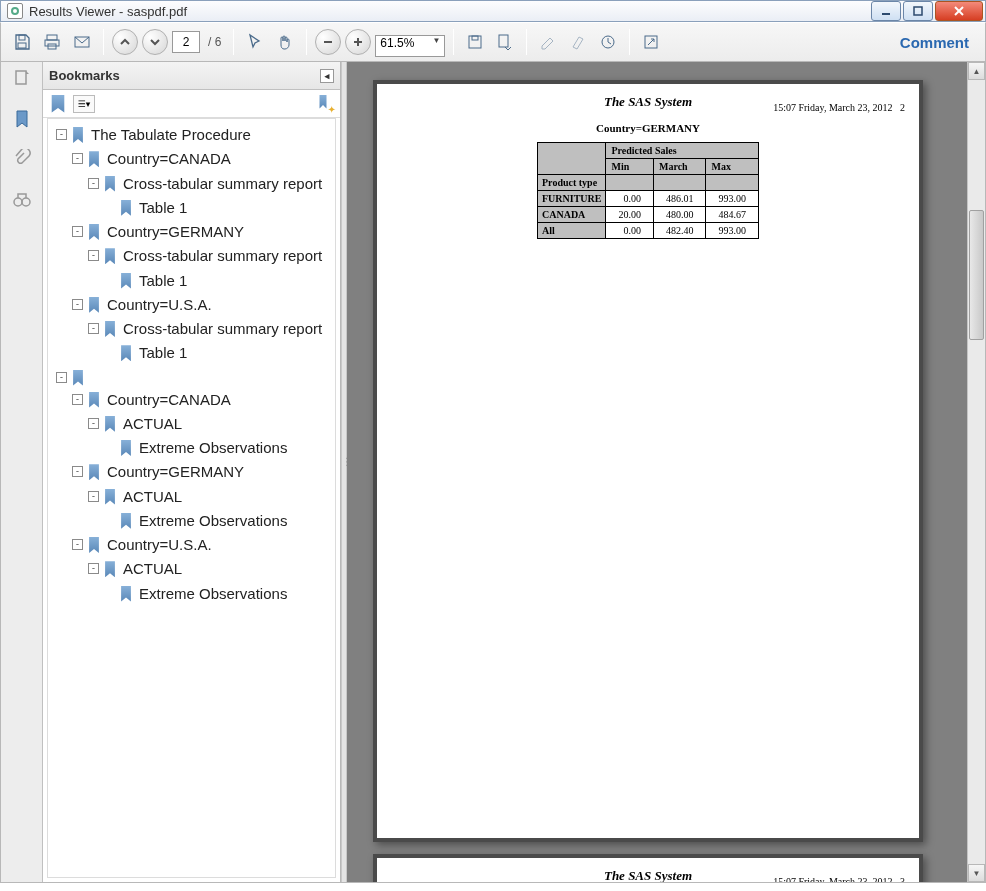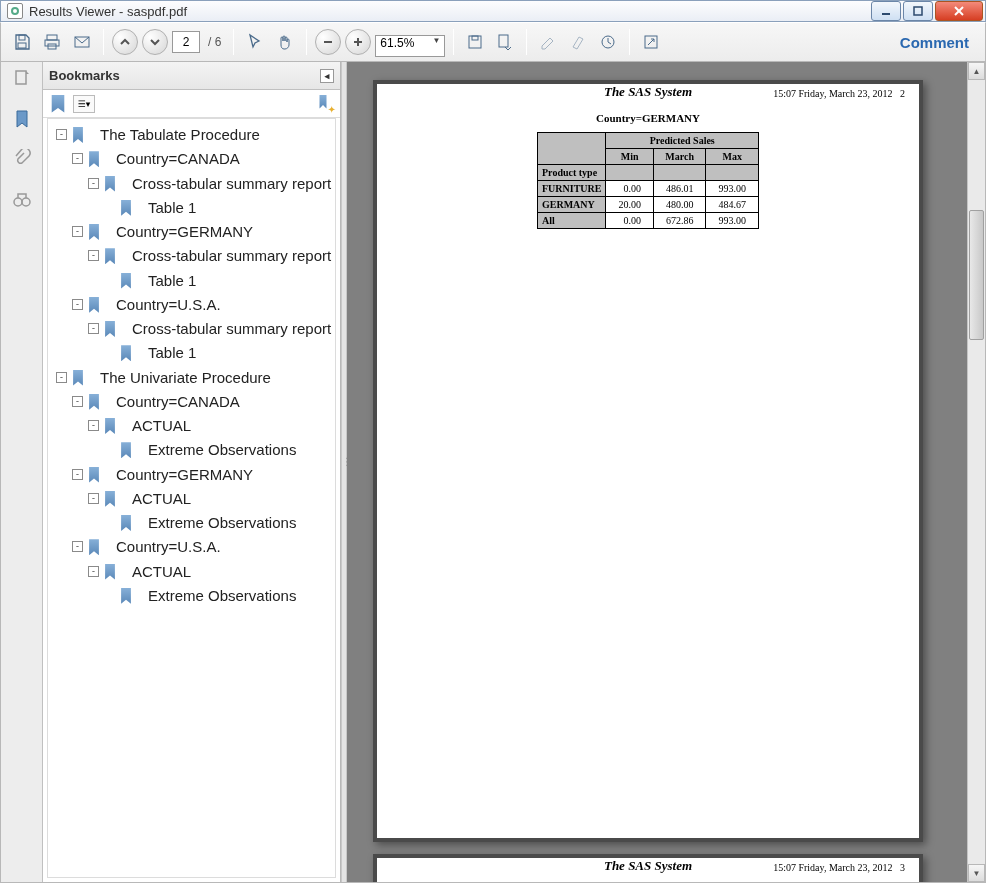--- a/index.html
+++ b/index.html
@@ -48,45 +48,45 @@
 .bmtoolbar .bmadd::before { content:""; position:absolute; left:2px; top:0; width:10px; height:14px; background: linear-gradient(#87b0d8,#5a88b8); clip-path: polygon(15% 0, 85% 0, 85% 100%, 50% 75%, 15% 100%);}
 .bmtoolbar .bmadd::after { content:"✦"; position:absolute; right:-2px; bottom:-2px; color:#e8b030; font-size:10px;}
 
 .tree { flex:1; overflow:auto; padding: 4px 2px; font-size:15px; color:#222; border:1px solid #dcdcdc; margin: 0 4px 4px 4px;}
 .tree ul { list-style:none; padding-left: 0;}
 .tree li { position:relative; }
 .trow { display:flex; align-items:flex-start; padding: 2px 0; cursor:pointer; line-height:1.35;}
 .trow .exp { width:11px; height:11px; border:1px solid #8a8a8a; background:#fff; font-size:9px; line-height:9px; text-align:center; margin-right:4px; margin-top:4px; flex-shrink:0; font-family:monospace; color:#444;}
 .trow .exp.none { border:none; background:none;}
 .trow .bkicon { width:14px; height:16px; background: linear-gradient(#87b0d8,#5a88b8); clip-path: polygon(15% 0, 85% 0, 85% 100%, 50% 75%, 15% 100%); margin-right:6px; flex-shrink:0; margin-top:2px;}
-.trow .lbl { flex:1; word-wrap: break-word; margin-left: 9px;}
+.trow .lbl { flex:1; word-wrap: break-word;}
 .lvl1 { padding-left: 6px;}
 .lvl2 { padding-left: 22px;}
 .lvl3 { padding-left: 38px;}
 .lvl4 { padding-left: 54px;}
 
 
 .splitter { width:6px; background:#e4e4e4; border-left:1px solid #c8c8c8; border-right:1px solid #c8c8c8; cursor:col-resize; position:relative;}
 .splitter::after { content:"⋮"; position:absolute; top:48%; left:0; color:#888; font-size:10px;}
 
 
 .docarea { flex:1; background:#808080; position:relative; overflow:hidden;}
 .docscroll { position:absolute; right:0; top:0; bottom:0; width:18px; background:#eaeaea; border-left:1px solid #c4c4c4; display:flex; flex-direction:column;}
 .docscroll .arrow { height:18px; background:linear-gradient(#f6f6f6,#dcdcdc); border:1px solid #b8b8b8; display:flex; align-items:center; justify-content:center; font-size:8px; color:#555; cursor:pointer;}
 .docscroll .track { flex:1; position:relative;}
 .docscroll .thumb { position:absolute; left:1px; right:1px; top:130px; height:130px; background:linear-gradient(90deg,#e8e8e8,#c8c8c8); border:1px solid #a0a0a0; border-radius:2px; cursor:pointer;}
 
 .page { position:absolute; left:26px; top:18px; width:550px; height:762px; background:#fff; border:4px solid #4a4a4a; box-shadow: 3px 3px 8px rgba(0,0,0,0.4);}
 .page2 { position:absolute; left:26px; top:792px; width:550px; height:78px; background:#fff; border:4px solid #4a4a4a; box-shadow: 3px 3px 8px rgba(0,0,0,0.4);}
-.pghdr { display:flex; justify-content:center; font-family: "Times New Roman", serif; font-style:italic; font-weight:bold; font-size:13px; position:relative;}
-.pgts { position:absolute; right:14px; top:4px; font-family:"Times New Roman",serif; font-size:10px; font-style:normal; font-weight:normal;}
+.pghdr { display:flex; justify-content:center; padding-top:10px; font-family: "Times New Roman", serif; font-style:italic; font-weight:bold; font-size:13px; position:relative;}
+.pgts { position:absolute; right:14px; top:18px; font-family:"Times New Roman",serif; font-size:10px; font-style:normal; font-weight:normal;}
 .pgsub { text-align:center; font-family:"Times New Roman",serif; font-weight:bold; font-size:11px; margin-top:12px;}
 
 .ctable { margin: 8px auto 0 auto; border-collapse:collapse; font-family:"Times New Roman",serif; font-size:10px;}
-.ctable th, .ctable td { border:1px solid #000; padding:2px 5px; text-align:center;}
+.ctable th, .ctable td { border:1px solid #000; padding:2px 5px; }
 .ctable .hdr { background:#bfbfbf; font-weight:bold;}
 .ctable .rowlbl { background:#bfbfbf; font-weight:bold; text-align:left; padding:2px 4px;}
 .ctable .val { text-align:right; padding:2px 12px; background:#fff;}
 .ctable .blank { background:#bfbfbf;}
 </style>
 </head>
 <body>
 
 <div class="titlebar">
   <div class="app-icon"></div>
@@ -320,21 +320,20 @@
             <div class="trow">
               <span class="exp none"></span>
               <span class="bkicon"></span>
               <span class="lbl">Table 1</span>
             </div>
           </li>
           <li class="lvl1">
             <div class="trow">
               <span class="exp">-</span>
               <span class="bkicon"></span>
-              <span class="lbl">The Univariate Procedure</span>
             </div>
           </li>
           <li class="lvl2">
             <div class="trow">
               <span class="exp">-</span>
               <span class="bkicon"></span>
               <span class="lbl">Country=CANADA</span>
             </div>
           </li>
           <li class="lvl3">
@@ -423,29 +422,29 @@
               <td class="blank"></td>
               <td class="blank"></td>
             </tr>
         <tr>
               <td class="rowlbl">FURNITURE</td>
               <td class="val">0.00</td>
               <td class="val">486.01</td>
               <td class="val">993.00</td>
             </tr>
         <tr>
-              <td class="rowlbl">GERMANY</td>
+              <td class="rowlbl">CANADA</td>
               <td class="val">20.00</td>
               <td class="val">480.00</td>
               <td class="val">484.67</td>
             </tr>
         <tr>
               <td class="rowlbl">All</td>
               <td class="val">0.00</td>
-              <td class="val">672.86</td>
+              <td class="val">482.40</td>
               <td class="val">993.00</td>
             </tr>
       </tbody>
         </table>
     </div>
     <div class="page2">
       <div class="pghdr">
         <span>The SAS System</span>
         <span class="pgts"><span>15:07 Friday, March 23, 2012</span>&nbsp;&nbsp;&nbsp;<span>3</span></span>
       </div>

